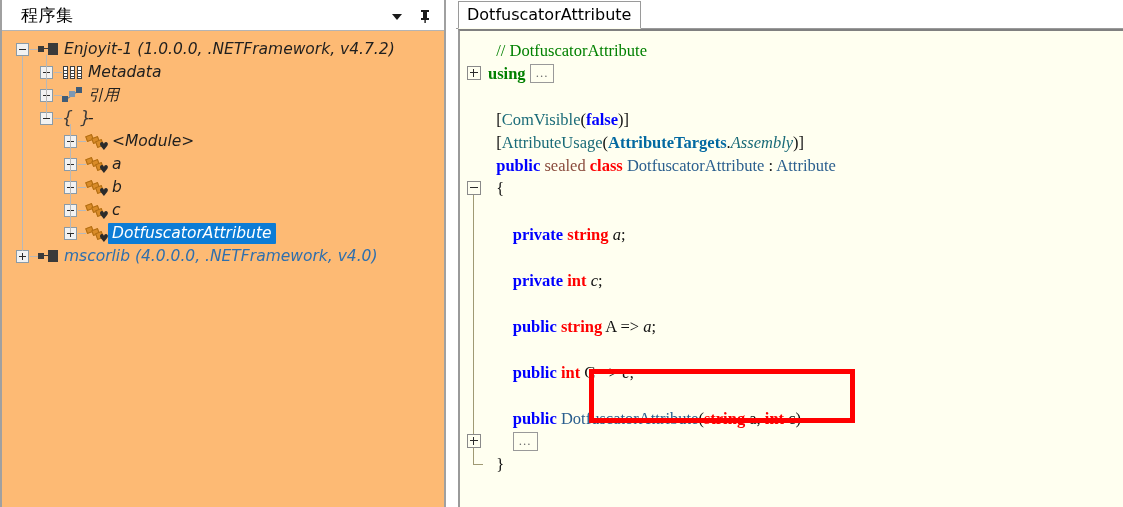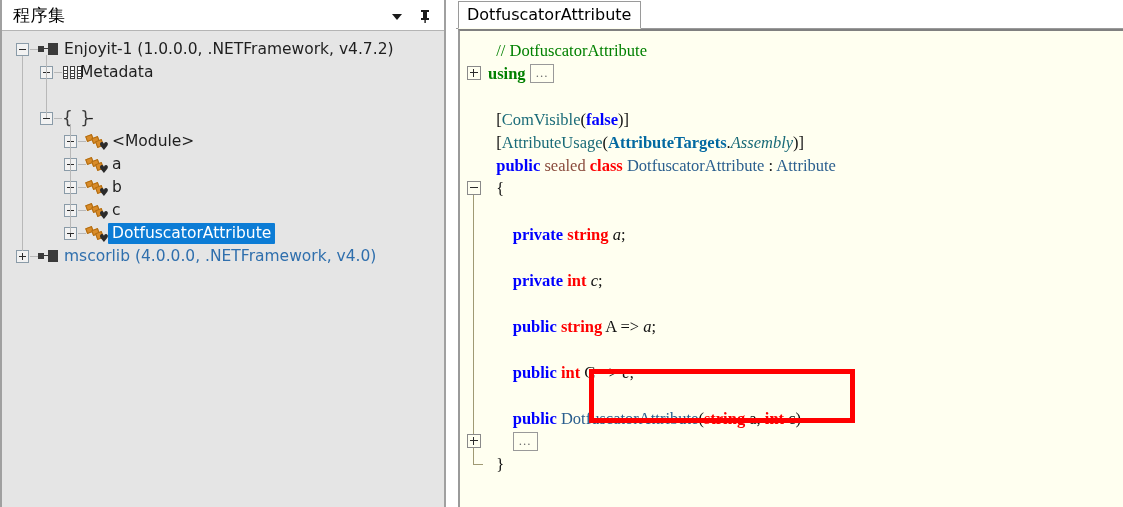--- a/index.html
+++ b/index.html
@@ -28,41 +28,42 @@
   #left-header {
     position: absolute;
     left: 0; top: 0;
     width: 100%; height: 31px;
     box-sizing: border-box;
     border-bottom: 1px solid #b4b4b4;
     background: #ffffff;
   }
   #left-header-title {
     position: absolute;
-    left: 11px; top: 4px;
+    left: 19px; top: 4px;
     font-size: 17px;
     color: #000000;
     font-family: "DejaVu Sans", sans-serif;
     letter-spacing: 0.5px;
     white-space: nowrap;
   }
   .hdr-btn {
     position: absolute;
     top: 7px;
     width: 18px; height: 18px;
   }
   #hdr-dropdown { right: 38px; }
   #hdr-pin { right: 10px; }
 
   #tree {
     position: absolute;
     left: 0; top: 31px;
     width: 100%; height: 476px;
-    background: #e5e5e5;
+    background: #fdba74;
     overflow: hidden;
+    font-style: italic;
   }
 
   .trow {
     position: absolute;
     left: 0;
     height: 23px;
     width: 100%;
     white-space: nowrap;
     font-family: "DejaVu Sans", sans-serif;
     font-size: 15.5px;
@@ -364,21 +365,33 @@
               <i style="top:3px"></i>
               <i style="top:6px"></i>
               <i style="top:9px"></i>
             </span>
             <span class="col c3">
               <i style="top:3px"></i>
               <i style="top:6px"></i>
               <i style="top:9px"></i>
             </span>
           </span>
-          <span class="tlabel" style="left:78px">Metadata</span>
+          <span class="tlabel" style="left:86px">Metadata</span>
+        </div>
+        <div class="trow" style="top: 53px;">
+          <span class="exp plus" style="left:38px"></span>
+          <span class="hline" style="left:52px;top:11px;width:8px"></span>
+          <span style="left:60px" class="ticon ic-ref">
+            <span class="l l1"></span>
+            <span class="l l2"></span>
+            <span class="n n1"></span>
+            <span class="n n2"></span>
+            <span class="n n3"></span>
+          </span>
+          <span class="tlabel" style="left:86px">引用</span>
         </div>
         <div class="trow" style="top: 76px;">
           <span class="exp minus" style="left:38px"></span>
           <span class="hline" style="left:52px;top:11px;width:8px"></span>
           <span style="left:60px" class="ticon ic-ns">{ }</span>
           <span class="tlabel" style="left:86px">-</span>
         </div>
         <div class="trow" style="top: 99px;">
           <span class="exp plus" style="left:62px"></span>
           <span class="hline" style="left:76px;top:11px;width:8px"></span>

